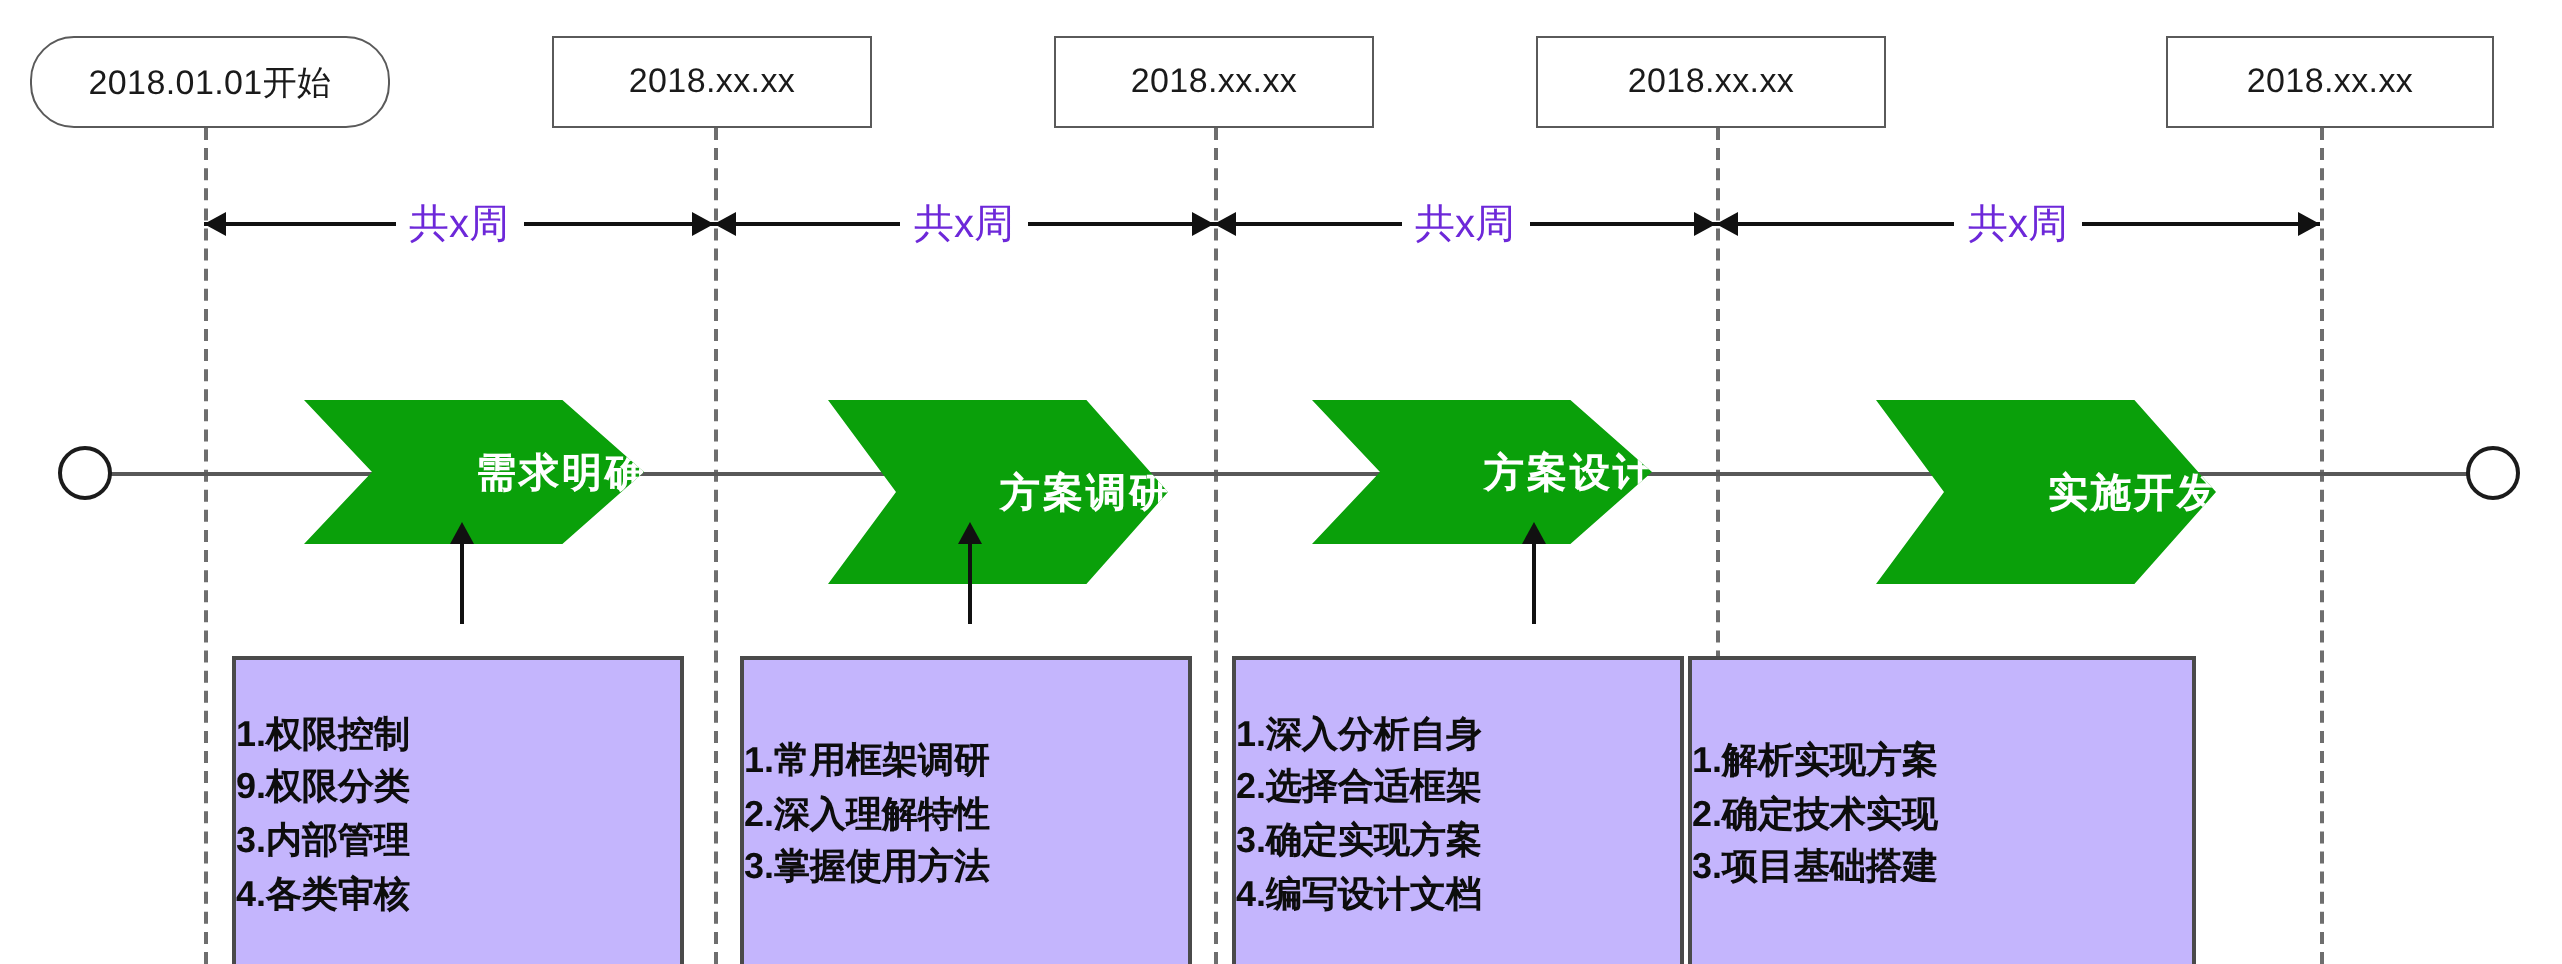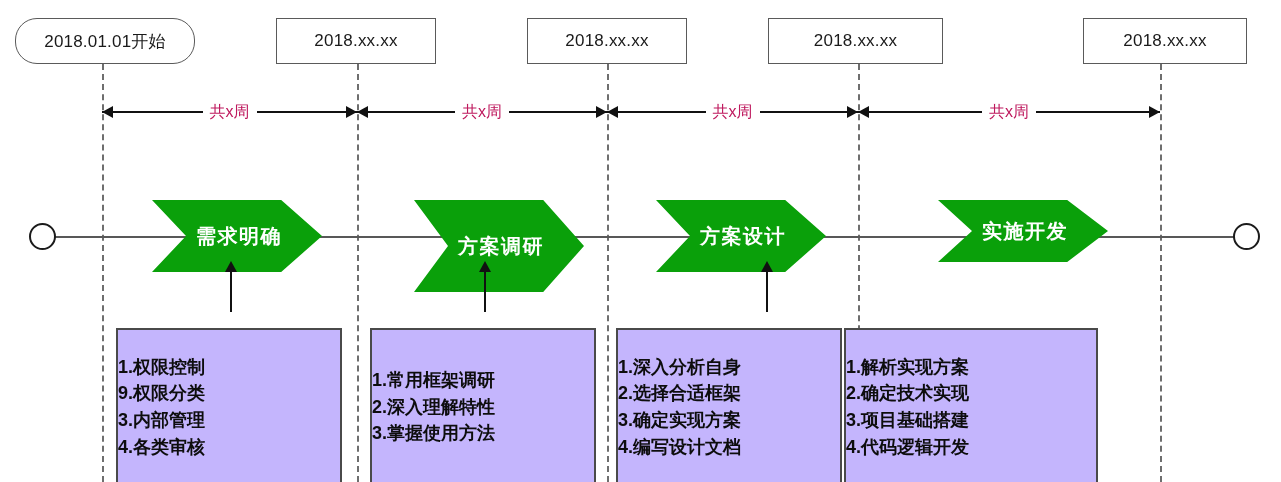--- a/index.html
+++ b/index.html
@@ -61,22 +61,22 @@
   }
   .measure .head.right {
     right: 0;
     border-left: 11px solid #111111;
   }
   .measure-label {
     position: absolute;
     transform: translate(-50%, -50%);
     background: #ffffff;
     padding: 0 7px;
-    font-size: 16px;
-    color: #be185d;
+    font-size: 20px;
+    color: #6d28d9;
     white-space: nowrap;
   }
 
   
   .axis-line {
     position: absolute;
     height: 2px;
     background: #585858;
   }
   .end-dot {
@@ -87,21 +87,21 @@
     border: 2px solid #1b1b1b;
     border-radius: 50%;
     background: #ffffff;
   }
 
   
   .chevron {
     position: absolute;
     display: flex;
     align-items: center;
-    justify-content: center;
+    justify-content: flex-end;
     background: #0aa00a;
     -webkit-clip-path: polygon(0 0, 76% 0, 100% 50%, 76% 100%, 0 100%, 20% 50%);
     clip-path: polygon(0 0, 76% 0, 100% 50%, 76% 100%, 0 100%, 20% 50%);
   }
   .chevron-label {
     font-size: 20px;
     font-weight: bold;
     color: #ffffff;
     letter-spacing: 1.5px;
     white-space: nowrap;
@@ -214,21 +214,21 @@
   <div id="phases-layer">
       <div class="chevron" style="left: 152px; top: 200px; width: 170px; height: 72px;">
         <span class="chevron-label">需求明确</span>
       </div>
       <div class="chevron" style="left: 414px; top: 200px; width: 170px; height: 92px;">
         <span class="chevron-label">方案调研</span>
       </div>
       <div class="chevron" style="left: 656px; top: 200px; width: 170px; height: 72px;">
         <span class="chevron-label">方案设计</span>
       </div>
-      <div class="chevron" style="left: 938px; top: 200px; width: 170px; height: 62px;">
+      <div class="chevron" style="left: 938px; top: 200px; width: 170px; height: 92px;">
         <span class="chevron-label">实施开发</span>
       </div>
     </div>
 
   <div id="connectors-layer">
       <div class="connector" style="left: 230px; top: 271px; height: 41px;">
         <div class="tip"></div>
       </div>
       <div class="connector" style="left: 484px; top: 271px; height: 41px;">
         <div class="tip"></div>
@@ -260,18 +260,17 @@
           <li>2.选择合适框架</li>
           <li>3.确定实现方案</li>
           <li>4.编写设计文档</li>
         </ul>
       </div>
       <div class="detail-box" style="left: 844px; top: 312px; width: 254px; height: 158px;">
         <ul class="detail-list">
           <li>1.解析实现方案</li>
           <li>2.确定技术实现</li>
           <li>3.项目基础搭建</li>
-          <li>4.代码逻辑开发</li>
         </ul>
       </div>
     </div>
 
 </div>
 
 </body></html>

